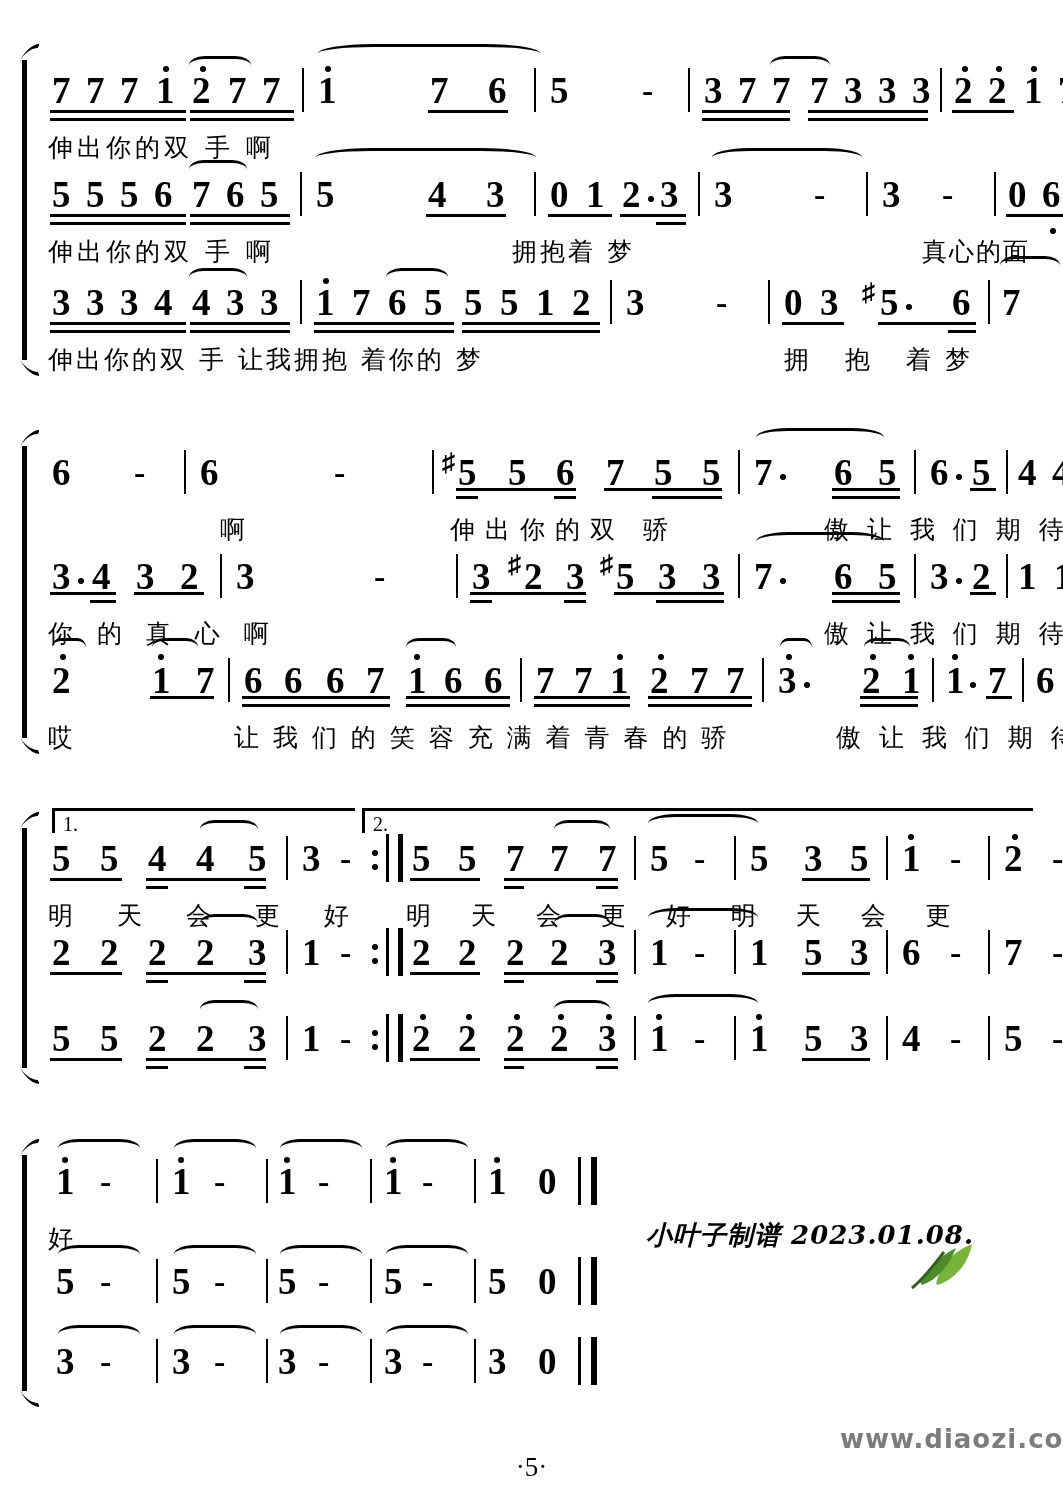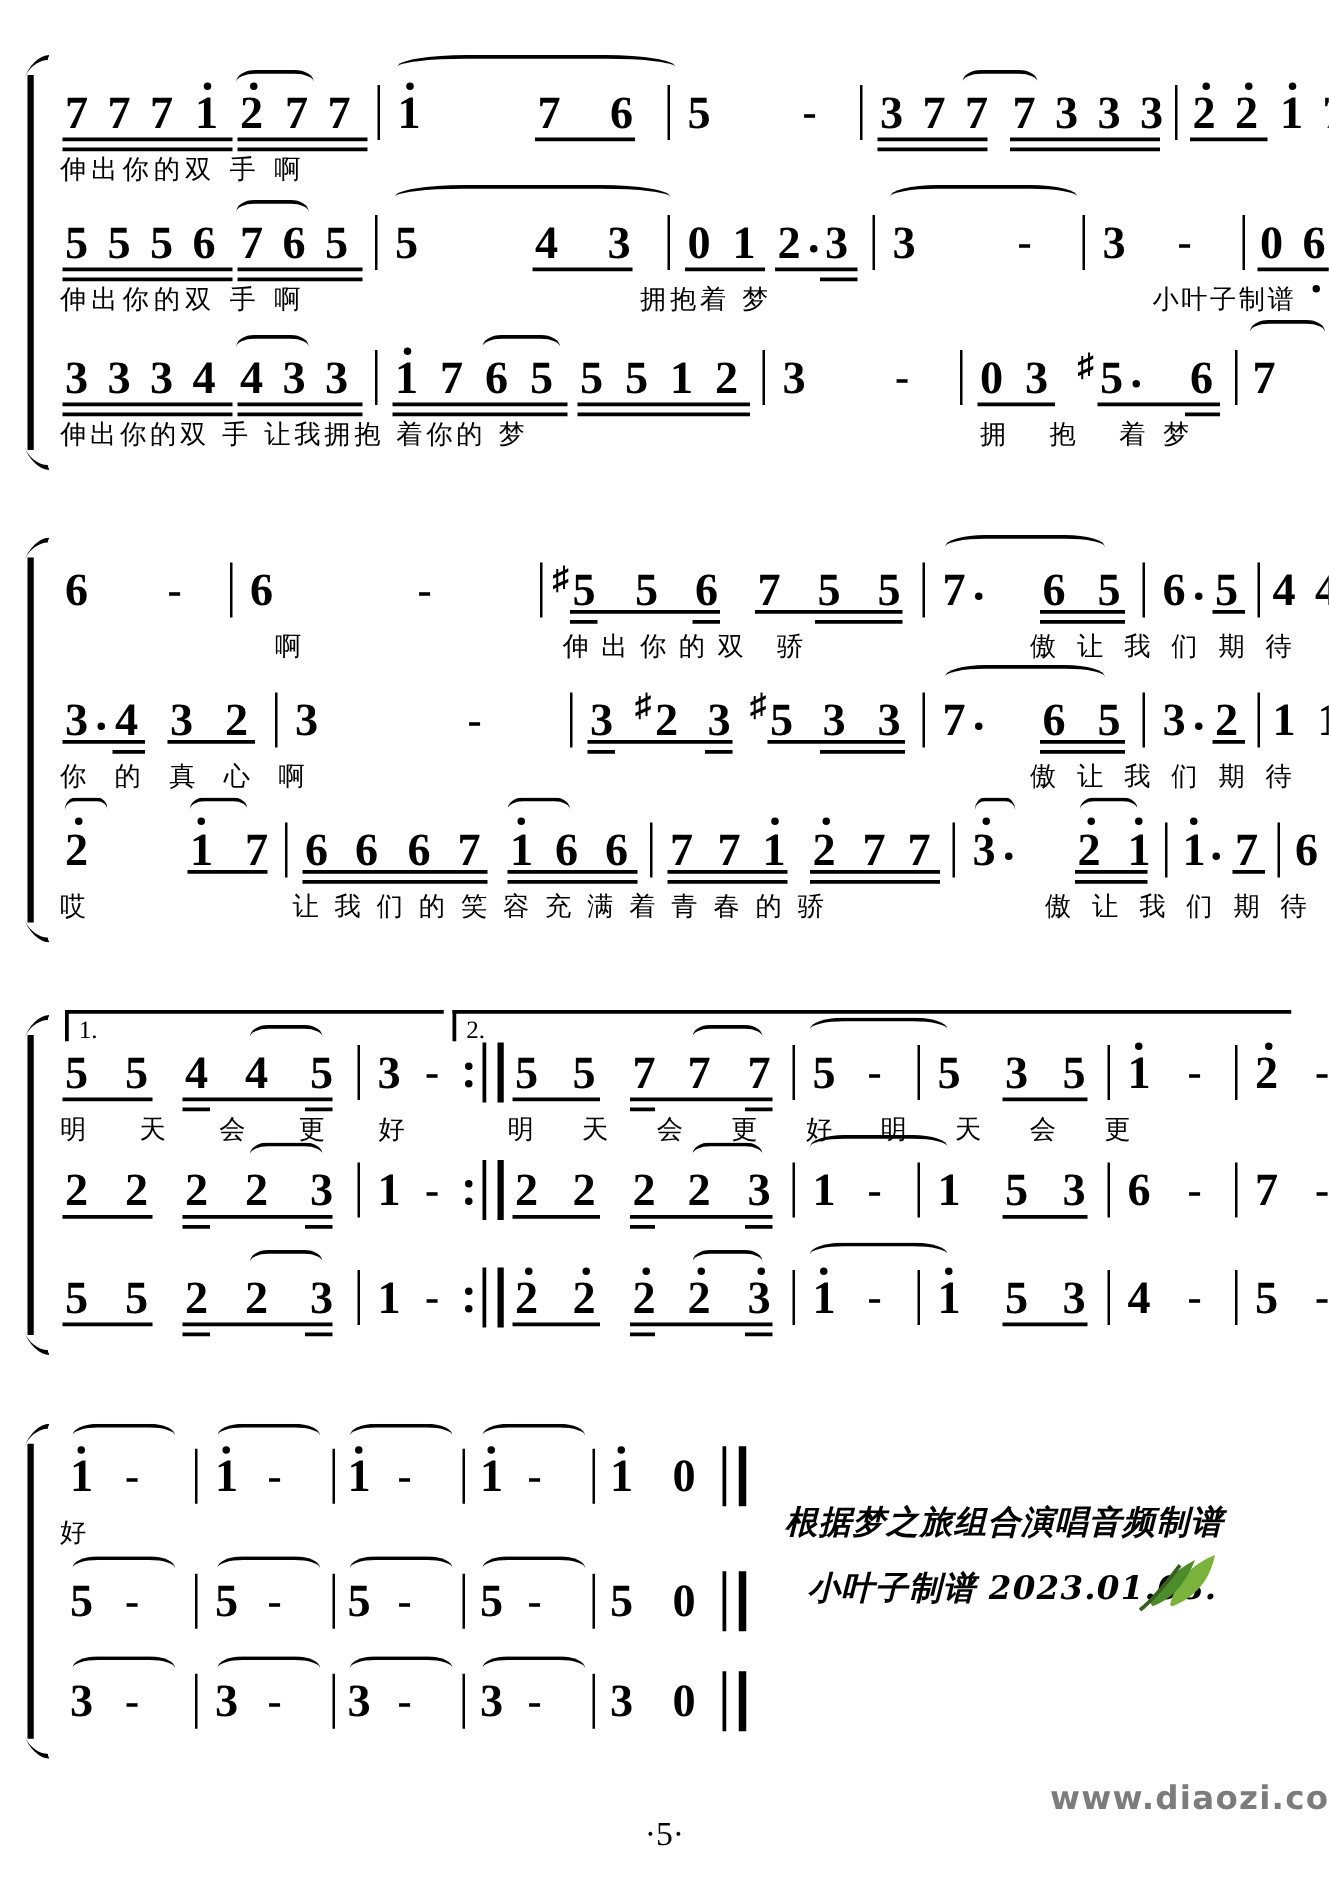--- a/index.html
+++ b/index.html
@@ -52,21 +52,21 @@
   
   .sharp{position:absolute;font-size:26px;font-weight:bold;top:8px;font-family:"Liberation Serif",serif;}
 
   
   .beam{position:absolute;height:3px;background:#000;}
 
   
   .slur{position:absolute;border-top:3px solid #000;border-radius:50%/100%;height:16px;}
 
   
-  .ly{position:absolute;font-family:"DejaVu Sans",sans-serif;font-size:21px;line-height:26px;top:0;}
+  .ly{position:absolute;font-family:"DejaVu Sans",sans-serif;font-size:25px;line-height:26px;top:13px;}
 
   
   .volta{position:absolute;border-left:3px solid #000;border-top:3px solid #000;height:22px;}
   .volta span{position:absolute;left:8px;top:2px;font-size:20px;font-family:"Liberation Serif",serif;}
 
   
   .credits{position:absolute;font-family:"Liberation Serif",serif;}
   .credit-line{font-size:26px;letter-spacing:1px;white-space:nowrap;
      font-family:"DejaVu Serif",serif;font-weight:bold;font-style:italic;}
   .leaf{position:absolute;}
@@ -188,21 +188,21 @@
       <span class="n dash" style="left:898px;">-</span>
       <div class="bar" style="left:950px;"></div>
       <span class="n" style="left:964px;">0</span>
       <span class="n" style="left:998px;">6</span>
           <span class="odot low" style="left:1006px;top:64px;"></span>
       <div class="beam" style="left:962px;top:50px;width:62px;"></div>
     </div>
     <div class="lyrics">
       <span class="ly" style="left:4px;letter-spacing:4px;">伸出你的双 手 啊</span>
       <span class="ly" style="left:468px;letter-spacing:3px;">拥抱着 梦</span>
-      <span class="ly" style="left:878px;letter-spacing:2px;">小叶子制谱</span>
+      <span class="ly" style="left:878px;letter-spacing:2px;">真心的面</span>
     </div>
   </div>
 
   <div class="staffline" style="top:236px;">
     <div class="notes">
       <span class="n" style="left:8px;">3</span>
       <span class="n" style="left:42px;">3</span>
       <span class="n" style="left:76px;">3</span>
       <span class="n" style="left:110px;">4</span>
       <span class="n" style="left:148px;">4</span>
@@ -675,21 +675,20 @@
       <div class="bar" style="left:430px;"></div>
       <span class="n" style="left:444px;">3</span>
       <span class="n rest" style="left:494px;">0</span>
       <div class="endbar" style="left:534px;"></div>
     </div>
     <div class="lyrics"></div>
   </div>
 </div>
 
 <div class="credits" style="left:628px;top:1200px;">
-  <div class="credit-line">根据梦之旅组合演唱音频制谱</div>
   <div class="credit-line" style="margin-top:18px;padding-left:18px;">小叶子制谱 2023.01.08.</div>
   <svg class="leaf" width="70" height="52" viewBox="0 0 70 52" style="left:278px;top:38px;">
     <path d="M30 46 C34 28 46 14 66 6 C62 26 50 40 32 47 Z" fill="#79b33c"></path>
     <path d="M14 44 C22 30 34 18 50 10 C42 30 30 42 16 47 Z" fill="#4c8c2b"></path>
     <path d="M6 50 C16 42 26 30 38 14" stroke="#33611c" stroke-width="3" fill="none"></path>
   </svg>
 </div>
 
 <div class="pageno" style="top:1452px;">·5·</div>
 

